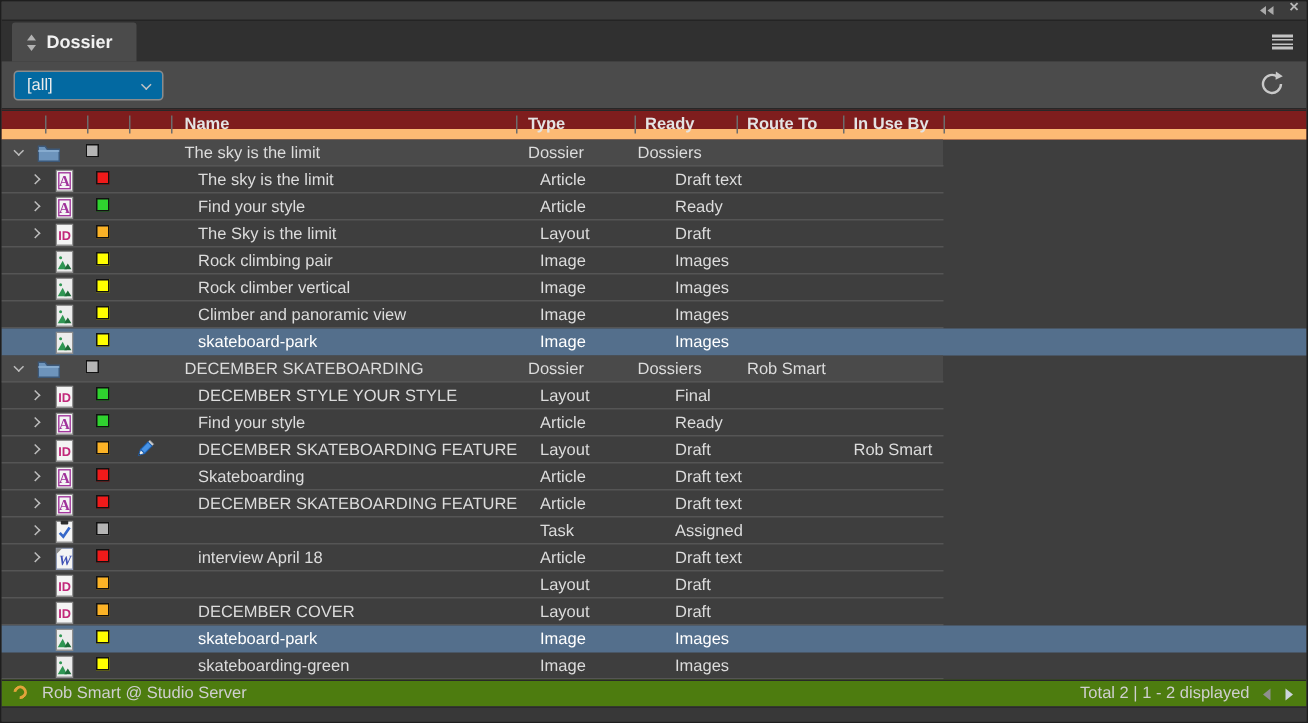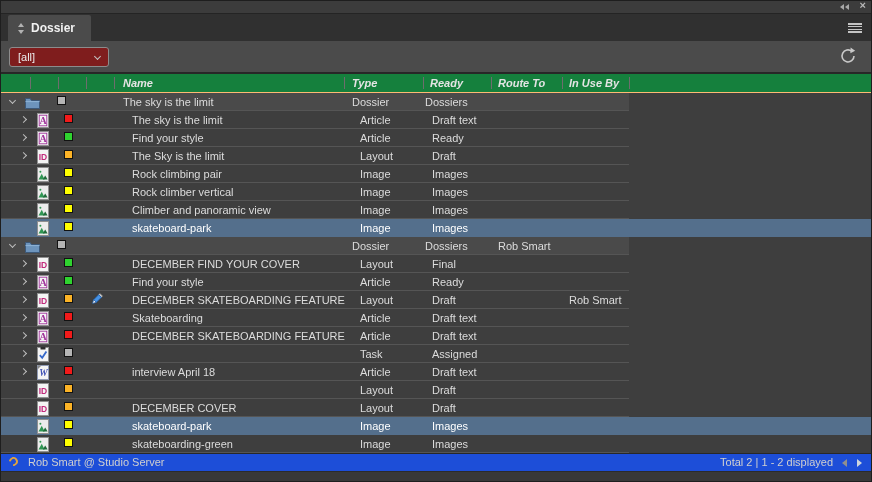--- a/index.html
+++ b/index.html
@@ -28,60 +28,60 @@
     border-left:3px solid transparent; border-right:3px solid transparent; border-top:4px solid #b2b2b2; }
   .tab-label { font-size:12px; font-weight:bold; color:#f1f1f1; }
   .menu-btn { position:absolute; right:9px; top:9px; width:14px; height:10px;
     display:flex; flex-direction:column; justify-content:space-between; cursor:pointer; }
   .menu-btn i { display:block; height:1.5px; background:#c4c4c4; }
 
   
   .toolbar { position:absolute; top:40px; left:0; width:100%; height:32px;
     background:#4b4b4b; border-bottom:1px solid #272727; }
   .dropdown { position:absolute; left:8px; top:6px; width:100px; height:20px;
-    border:1px solid #8c8c8c; border-radius:3px; background:#7f1d1d;
+    border:1px solid #8c8c8c; border-radius:3px; background:#0369a1;
     display:flex; align-items:center; justify-content:space-between;
     padding:0 8px; font-size:11px; color:#ececec; cursor:pointer; }
   .dd-chev { width:5px; height:5px; border-right:1.5px solid #c4c4c4;
     border-bottom:1.5px solid #c4c4c4; transform:rotate(45deg); margin-top:-2px; }
   .refresh-btn { position:absolute; right:13px; top:5px; width:20px; height:20px; cursor:pointer; }
 
   
   .thead { position:absolute; top:72px; left:0; width:100%; height:20px;
-    background:#15803d; border-top:1px solid #282828; border-bottom:1px solid #fdba74;font-style:italic; }
+    background:#7f1d1d; border-top:1px solid #282828; border-bottom:7px solid #fdba74; }
   .hcell { position:absolute; top:0; font-size:11px; font-weight:bold;
     color:#e4e4e4; line-height:18px; white-space:nowrap; cursor:pointer; }
   .htick { position:absolute; top:3px; width:1px; height:12px; background:#6d6d6d; }
 
   
   .tbody { position:absolute; top:92px; left:0; width:100%; height:360px; }
   .row { position:relative; height:18px; font-size:11px; line-height:18px; cursor:pointer; }
   .row::after { content:""; position:absolute; left:0; bottom:0; width:628px; height:1px; background:#555; }
   .row.lvl0 { background:linear-gradient(90deg,#4a4a4a 0 628px,rgba(0,0,0,0) 628px); }
   .row.selected { background:#546f8c; color:#ffffff; }
   .row.selected::after { display:none; }
   .cell { position:absolute; top:0; white-space:nowrap; }
   .lvl0 .cname{left:122px} .lvl1 .cname{left:131px}
   .lvl0 .ctype{left:351px} .lvl1 .ctype{left:359px}
-  .lvl0 .cstatus{left:424px} .lvl1 .cstatus{left:431px}
+  .lvl0 .cstatus{left:424px} .lvl1 .cstatus{left:449px}
   .croute{left:497px} .cinuse{left:568px}
   .chev { position:absolute; width:5px; height:5px;
     border-right:1.4px solid #bdbdbd; border-bottom:1.4px solid #bdbdbd; }
   .chev.right { transform:rotate(-45deg); top:6px; }
   .chev.down  { transform:rotate(45deg);  top:5px; }
   .lvl0 .chev{left:9px} .lvl1 .chev{left:20px}
   .ficon { position:absolute; top:2px; }
   .lvl0 .ficon{left:24px; top:3px;} .lvl1 .ficon{left:36px}
   .sq { position:absolute; top:3px; width:9px; height:9px; border:1px solid #121212; }
   .lvl0 .sq{left:56px} .lvl1 .sq{left:63px}
   .pencil { position:absolute; left:88px; top:1px; }
 
   
   .statusbar { position:absolute; top:452px; left:0; width:100%; height:18px;
-    background:#1d4ed8; border-top:1px solid #282828; font-size:11px; color:#cfcfcf; }
+    background:#4d7c0f; border-top:1px solid #282828; font-size:11px; color:#cfcfcf; }
   .ring { position:absolute; left:8px; top:3px; width:9px; height:9px;
     border:2px solid #e2a33b; border-radius:50%; border-left-color:transparent;
     transform:rotate(-40deg); }
   .conn { position:absolute; left:27px; top:0; line-height:17px; }
   .pgtext { position:absolute; right:38px; top:0; line-height:17px; }
   .pg-prev { position:absolute; right:24px; top:5px; width:0; height:0;
     border-top:4px solid transparent; border-bottom:4px solid transparent;
     border-right:5px solid #8f8f8f; cursor:pointer; }
   .pg-next { position:absolute; right:9px; top:5px; width:0; height:0;
     border-top:4px solid transparent; border-bottom:4px solid transparent;
@@ -256,33 +256,34 @@
         <span class="cell croute"></span>
         <span class="cell cinuse"></span>
       </div>
       <div class="row lvl0">
         <span class="chev down"></span>
         <span class="ficon"><svg width="15" height="12" viewBox="0 0 15 12">
             <path d="M0.5 11.5 V1.5 h4.6 l1.4 2 h8 v8 z" fill="#6d94bc" stroke="#3c5878"></path>
             <path d="M0.5 4.6 h14" stroke="#8fb3d6" stroke-width="1" fill="none"></path>
           </svg></span>
         <span class="sq" style="background:#b5b5b5"></span>
+        <span class="cell cname">DECEMBER SKATEBOARDING</span>
         <span class="cell ctype">Dossier</span>
         <span class="cell cstatus">Dossiers</span>
         <span class="cell croute">Rob Smart</span>
         <span class="cell cinuse"></span>
       </div>
       <div class="row lvl1">
         <span class="chev right"></span>
         <span class="ficon"><svg width="12" height="15" viewBox="0 0 12 15">
             <rect x="0.5" y="0.5" width="11" height="14" fill="#f4f4f4" stroke="#909090"></rect>
             <text x="6" y="11" text-anchor="middle" font-family="Liberation Sans, sans-serif" font-size="8.5" font-weight="bold" fill="#c2297b">ID</text>
           </svg></span>
         <span class="sq" style="background:#2fd32f"></span>
-        <span class="cell cname">DECEMBER FIND YOUR COVER</span>
+        <span class="cell cname">DECEMBER STYLE YOUR STYLE</span>
         <span class="cell ctype">Layout</span>
         <span class="cell cstatus">Final</span>
         <span class="cell croute"></span>
         <span class="cell cinuse"></span>
       </div>
       <div class="row lvl1">
         <span class="chev right"></span>
         <span class="ficon"><svg width="12" height="15" viewBox="0 0 12 15">
             <rect x="0.5" y="0.5" width="11" height="14" fill="#f4f4f4" stroke="#909090"></rect>
             <rect x="2.2" y="2.2" width="7.6" height="10.6" fill="none" stroke="#a0339b" stroke-width="0.9"></rect>

